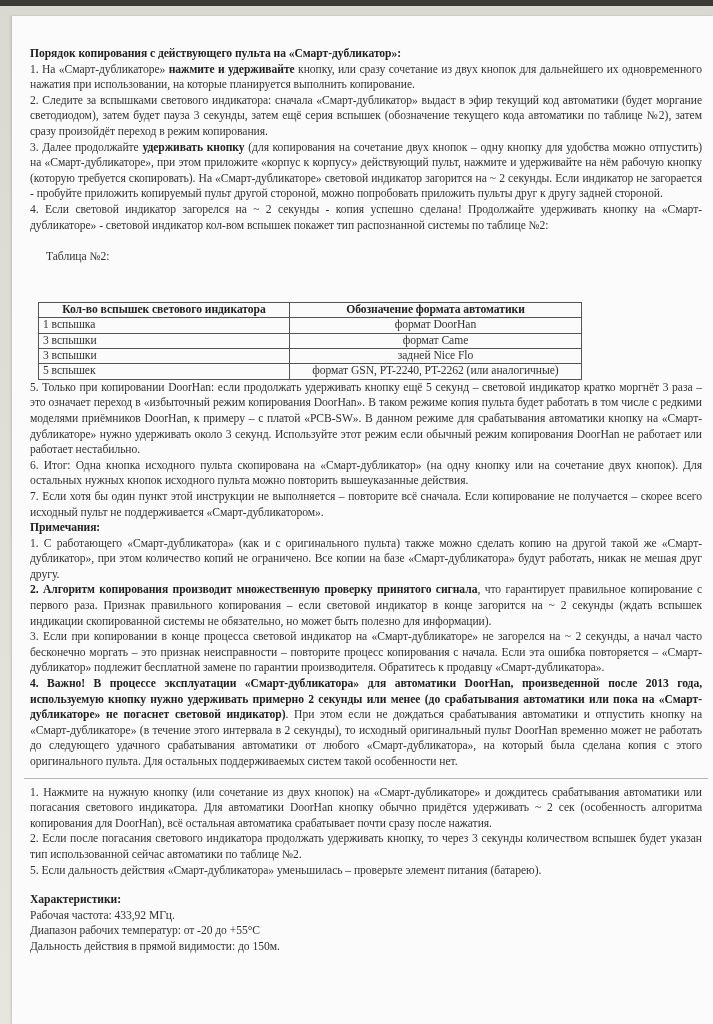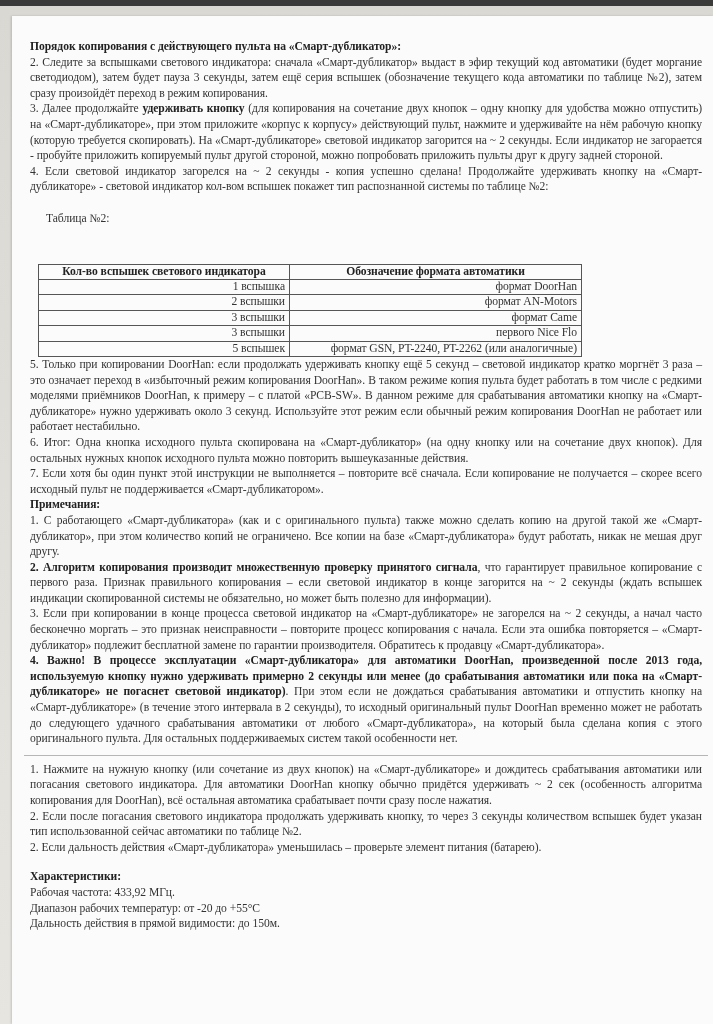--- a/index.html
+++ b/index.html
@@ -12,79 +12,76 @@
     .scan-frame {
       position: absolute; left: 0; top: 0; width: 713px; height: 1024px;
       background: linear-gradient(#3a3a38 0, #3a3a38 6px, #d9d8d2 6px, #e6e5e0 100%);
     }
     .page {
       position: absolute; left: 12px; top: 16px; width: 701px; height: 1008px;
       background: #fbfbfb;
       box-shadow: -1px 0 2px rgba(0,0,0,0.15);
     }
     .content {
-      position: absolute; left: 18px; top: 23px; width: 672px;
+      position: absolute; left: 18px; top: 30px; width: 672px;
       font-size: 11.6px; line-height: 15.6px;
       letter-spacing: -0.05px;
     }
     p { margin: 0; text-align: justify; }
     .h { font-weight: bold; color: #222; }
     b { color: #222; }
     .tbl-caption { margin: 16px; }
     table {
       border-collapse: collapse; margin-left: 8px; width: 544px;
       font-size: 11.6px; line-height: 14.4px; margin-top: 37px;
     }
     td, th { border: 1px solid #555; padding: 0 4px; }
     th { font-weight: bold; text-align: center; color: #222; }
-    td.c1 { text-align: right; width: 242px; }
-    td.c2 { text-align: right; }
+    td.c1 { text-align: left; width: 242px; }
+    td.c2 { text-align: center; }
     .sep {
       height: 1px; background: #999; margin: 8px -6px 6px -6px; opacity: 0.7;
     }
     .gap { height: 14px; }
   </style>
 </head>
 <body>
 
 <div class="scan-frame"></div>
 <div class="page">
   <div class="content">
 
     <section>
       <p class="h">Порядок копирования с действующего пульта на «Смарт-дубликатор»:</p>
       <div id="copy-steps">
+          <p><span>1. На «Смарт-дубликаторе» </span><b>нажмите и удерживайте</b><span> кнопку, или сразу сочетание из двух кнопок для дальнейшего их одновременного нажатия при использовании, на которые планируется выполнить копирование.</span></p>
           <p><span>2. Следите за вспышками светового индикатора: сначала «Смарт-дубликатор» выдаст в эфир текущий код автоматики (будет моргание светодиодом), затем будет пауза 3 секунды, затем ещё серия вспышек (обозначение текущего кода автоматики по таблице №2), затем сразу произойдёт переход в режим копирования.</span></p>
           <p><span>3. Далее продолжайте </span><b>удерживать кнопку</b><span> (для копирования на сочетание двух кнопок – одну кнопку для удобства можно отпустить) на «Смарт-дубликаторе», при этом приложите «корпус к корпусу» действующий пульт, нажмите и удерживайте на нём рабочую кнопку (которую требуется скопировать). На «Смарт-дубликаторе» световой индикатор загорится на ~ 2 секунды. Если индикатор не загорается - пробуйте приложить копируемый пульт другой стороной, можно попробовать приложить пульты друг к другу задней стороной.</span></p>
           <p><span>4. Если световой индикатор загорелся на ~ 2 секунды - копия успешно сделана! Продолжайте удерживать кнопку на «Смарт-дубликаторе» - световой индикатор кол-вом вспышек покажет тип распознанной системы по таблице №2:</span></p>
         </div>
       <p class="tbl-caption">Таблица №2:</p>
       <table>
         <thead>
           <tr>
             <th>Кол-во вспышек светового индикатора</th>
             <th>Обозначение формата автоматики</th>
           </tr>
         </thead>
         <tbody>
           <tr>
             <td class="c1">1 вспышка</td>
             <td class="c2">формат DoorHan</td>
           </tr>
           <tr>
-            <td class="c1">2 вспышки</td>
-            <td class="c2">формат AN-Motors</td>
-          </tr>
-          <tr>
             <td class="c1">3 вспышки</td>
             <td class="c2">формат Came</td>
           </tr>
           <tr>
             <td class="c1">3 вспышки</td>
-            <td class="c2">первого Nice Flo</td>
+            <td class="c2">задней Nice Flo</td>
           </tr>
           <tr>
             <td class="c1">5 вспышек</td>
             <td class="c2">формат GSN, PT-2240, PT-2262 (или аналогичные)</td>
           </tr>
         </tbody>
       </table>
       <div id="copy-steps-after">
           <p><span>5. Только при копировании DoorHan: если продолжать удерживать кнопку ещё 5 секунд – световой индикатор кратко моргнёт 3 раза – это означает переход в «избыточный режим копирования DoorHan». В таком режиме копия пульта будет работать в том числе с редкими моделями приёмников DoorHan, к примеру – с платой «PCB-SW». В данном режиме для срабатывания автоматики кнопку на «Смарт-дубликаторе» нужно удерживать около 3 секунд. Используйте этот режим если обычный режим копирования DoorHan не работает или работает нестабильно.</span></p>
           <p><span>6. Итог: Одна кнопка исходного пульта скопирована на «Смарт-дубликатор» (на одну кнопку или на сочетание двух кнопок). Для остальных нужных кнопок исходного пульта можно повторить вышеуказанные действия.</span></p>
@@ -100,21 +97,21 @@
           <p><span>3. Если при копировании в конце процесса световой индикатор на «Смарт-дубликаторе» не загорелся на ~ 2 секунды, а начал часто бесконечно моргать – это признак неисправности – повторите процесс копирования с начала. Если эта ошибка повторяется – «Смарт-дубликатор» подлежит бесплатной замене по гарантии производителя. Обратитесь к продавцу «Смарт-дубликатора».</span></p>
           <p><b>4. Важно! В процессе эксплуатации «Смарт-дубликатора» для автоматики DoorHan, произведенной после 2013 года, используемую кнопку нужно удерживать примерно 2 секунды или менее (до срабатывания автоматики или пока на «Смарт-дубликаторе» не погаснет световой индикатор)</b><span>. При этом если не дождаться срабатывания автоматики и отпустить кнопку на «Смарт-дубликаторе» (в течение этого интервала в 2 секунды), то исходный оригинальный пульт DoorHan временно может не работать до следующего удачного срабатывания автоматики от любого «Смарт-дубликатора», на который была сделана копия с этого оригинального пульта. Для остальных поддерживаемых систем  такой особенности нет.</span></p>
         </div>
     </section>
 
     <div class="sep"></div>
 
     <section>
       <p>1. Нажмите на нужную кнопку (или сочетание из двух кнопок) на «Смарт-дубликаторе» и дождитесь срабатывания автоматики или погасания светового индикатора. Для автоматики DoorHan кнопку обычно придётся удерживать ~ 2 сек (особенность алгоритма копирования для DoorHan), всё остальная автоматика срабатывает почти сразу после нажатия.</p>
       <p>2. Если после погасания светового индикатора продолжать удерживать кнопку, то через 3 секунды количеством вспышек будет указан тип использованной сейчас автоматики по таблице №2.</p>
-      <p>2. Если дальность действия «Смарт-дубликатора» уменьшилась – проверьте элемент питания (батарею).</p>
+      <p>5. Если дальность действия «Смарт-дубликатора» уменьшилась – проверьте элемент питания (батарею).</p>
     </section>
 
     <div class="gap"></div>
 
     <section>
       <p class="h">Характеристики:</p>
       <p>Рабочая частота: 433,92 МГц.</p>
       <p>Диапазон рабочих температур: от -20 до +55°C</p>
       <p>Дальность действия в прямой видимости: до 150м.</p>
     </section>

